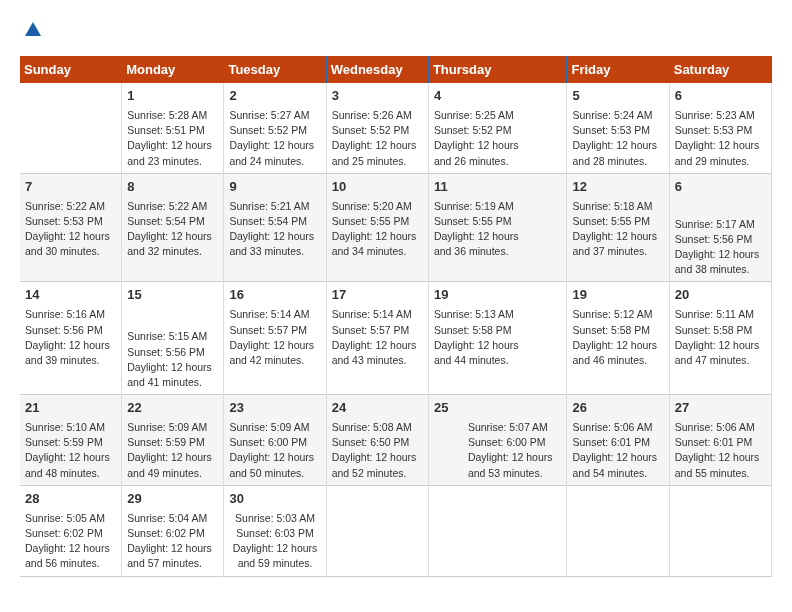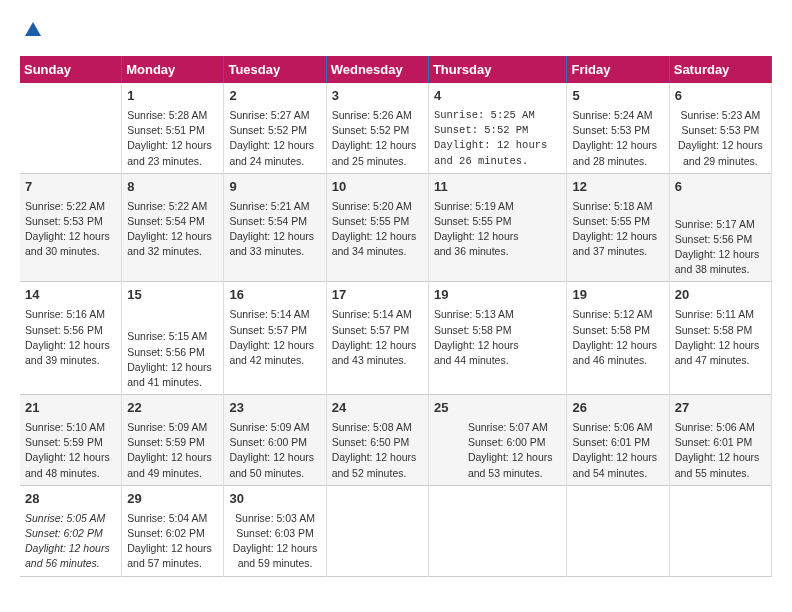--- a/index.html
+++ b/index.html
@@ -41,21 +41,21 @@
     .location {
       font-size: 16px;
       color: #555;
     }
     table {
       width: 100%;
       border-collapse: collapse;
       font-size: 11px;
     }
     thead tr {
-      background-color: #be185d;
+      background-color: #c2410c;
       color: #fff;
     }
     thead th {
       padding: 6px 4px;
       text-align: left;
       font-size: 13px;
       font-weight: bold;
       border-right: 1px solid #2a6fb8;
     }
     tbody tr {
@@ -136,35 +136,35 @@
         </td>
         <td>
           <span class="day-number">3</span>
           <div class="day-info" style="white-space: pre-line;">Sunrise: 5:26 AM
 Sunset: 5:52 PM
 Daylight: 12 hours
 and 25 minutes.</div>
         </td>
         <td>
           <span class="day-number">4</span>
-          <div class="day-info" style="white-space: pre-line; font-family: Liberation Mono, monospace;">Sunrise: 5:25 AM
+          <div class="day-info" style="white-space: pre-line;">Sunrise: 5:25 AM
 Sunset: 5:52 PM
 Daylight: 12 hours
 and 26 minutes.</div>
         </td>
         <td>
           <span class="day-number">5</span>
           <div class="day-info" style="white-space: pre-line;">Sunrise: 5:24 AM
 Sunset: 5:53 PM
 Daylight: 12 hours
 and 28 minutes.</div>
         </td>
         <td>
           <span class="day-number">6</span>
-          <div class="day-info" style="white-space: pre-line; text-align: center;">Sunrise: 5:23 AM
+          <div class="day-info" style="white-space: pre-line;">Sunrise: 5:23 AM
 Sunset: 5:53 PM
 Daylight: 12 hours
 and 29 minutes.</div>
         </td>
       </tr>
       <tr class="week-row">
         <td>
           <span class="day-number">7</span>
           <div class="day-info" style="white-space: pre-line;">Sunrise: 5:22 AM
 Sunset: 5:53 PM
@@ -312,21 +312,21 @@
           <span class="day-number">27</span>
           <div class="day-info" style="white-space: pre-line;">Sunrise: 5:06 AM
 Sunset: 6:01 PM
 Daylight: 12 hours
 and 55 minutes.</div>
         </td>
       </tr>
       <tr class="week-row">
         <td>
           <span class="day-number">28</span>
-          <div class="day-info" style="white-space: pre-line; font-style: italic;">Sunrise: 5:05 AM
+          <div class="day-info" style="white-space: pre-line;">Sunrise: 5:05 AM
 Sunset: 6:02 PM
 Daylight: 12 hours
 and 56 minutes.</div>
         </td>
         <td>
           <span class="day-number">29</span>
           <div class="day-info" style="white-space: pre-line;">Sunrise: 5:04 AM
 Sunset: 6:02 PM
 Daylight: 12 hours
 and 57 minutes.</div>

